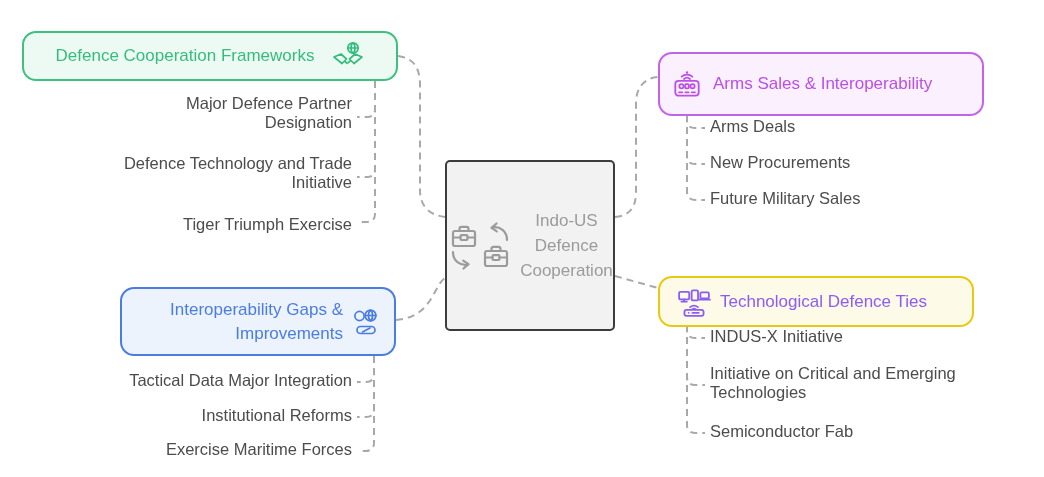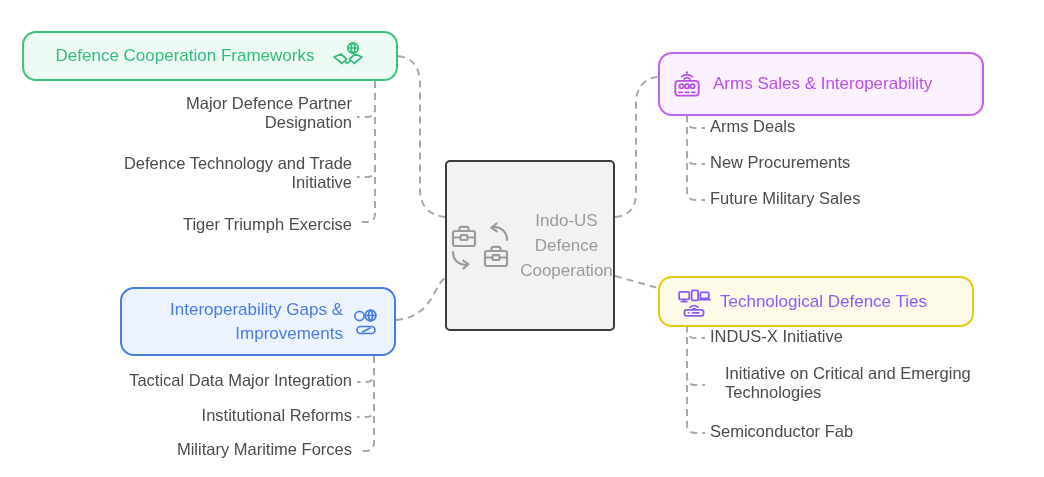--- a/index.html
+++ b/index.html
@@ -28,21 +28,21 @@
   .green-node {left:22px; top:31px; width:376px;height:50px;background:#edfaf3;border-color:#3fc07e;color:#35bd7d;justify-content:center;gap:18px;}
   .purple-node{left:658px;top:52px; width:326px;height:64px;background:#faf0fe;border-color:#c263ea;color:#bb4fe6;padding-left:10px;gap:9px;}
   .yellow-node{left:658px;top:262px;width:316px;height:51px;background:#fdfae8;border-color:#e6ca12;color:#8b5cf6;padding-left:17px;gap:9px;margin-top:14px;}
   .blue-node  {left:120px;top:287px;width:276px;height:69px;background:#edf3fd;border-color:#4a7de2;color:#4a7de2;justify-content:flex-end;padding-right:12px;gap:7px;}
   .blue-node .ttl{text-align:right;max-width:210px;line-height:24px;}
 
   
   .item{position:absolute;font-size:16.5px;line-height:19px;color:#4c4c4c;z-index:2;}
   .ritem{right:692px;text-align:right;}
   .litem{left:710px;text-align:left;}
-  .w200{max-width:205px;} .w245{max-width:245px;} .w310{max-width:310px;margin-left:15px;}
+  .w200{max-width:205px;} .w245{max-width:245px;} .w310{max-width:310px;}
 </style>
 </head>
 <body>
 
 <div class="canvas">
 
   <svg class="connectors" width="1044" height="477" aria-hidden="true">
 
     <path d="M 398 56 C 413 58 420 67 420 85 L 420 190 C 420 206 429 215 445 217"></path>
     <path d="M 615 217 C 629 216 636 208 636 192 L 636 103 C 636 88 644 78 658 77"></path>
@@ -111,21 +111,21 @@
         <circle cx="20.5" cy="9.5" r="5.4"></circle>
         <path d="M15.1 9.5 H 25.9"></path>
         <path d="M20.5 4.1 c2.7 1.7 2.7 9.1 0 10.8 c-2.7 -1.7 -2.7 -9.1 0 -10.8"></path>
         <rect x="7" y="20.5" width="18" height="7" rx="3.5"></rect>
         <path d="M12.5 26 L20 22"></path>
       </svg>
     </span>
   </div>
   <div class="item ritem" style="top:371px;">Tactical Data Major Integration</div>
   <div class="item ritem" style="top:406px;text-align:right;">Institutional Reforms</div>
-  <div class="item ritem" style="top:440px;">Military Maritime Forces</div>
+  <div class="item ritem" style="top:440px;">Exercise Maritime Forces</div>
 
   <div class="node branch purple-node">
     <span class="bicon">
       <svg width="34" height="34" viewBox="0 0 32 32" fill="none" stroke="currentColor" stroke-width="1.7" stroke-linecap="round" stroke-linejoin="round">
         <circle cx="16" cy="5.2" r="1.1" fill="currentColor" stroke="none"></circle>
         <path d="M11 9 a7.5 7.5 0 0 1 10 0"></path>
         <path d="M13.2 11.3 a4.2 4.2 0 0 1 5.6 0"></path>
         <rect x="5" y="13" width="22" height="14" rx="3"></rect>
         <circle cx="10.8" cy="18.2" r="2"></circle>
         <rect x="14.3" y="16.2" width="3.4" height="4" rx="0.8"></rect>

